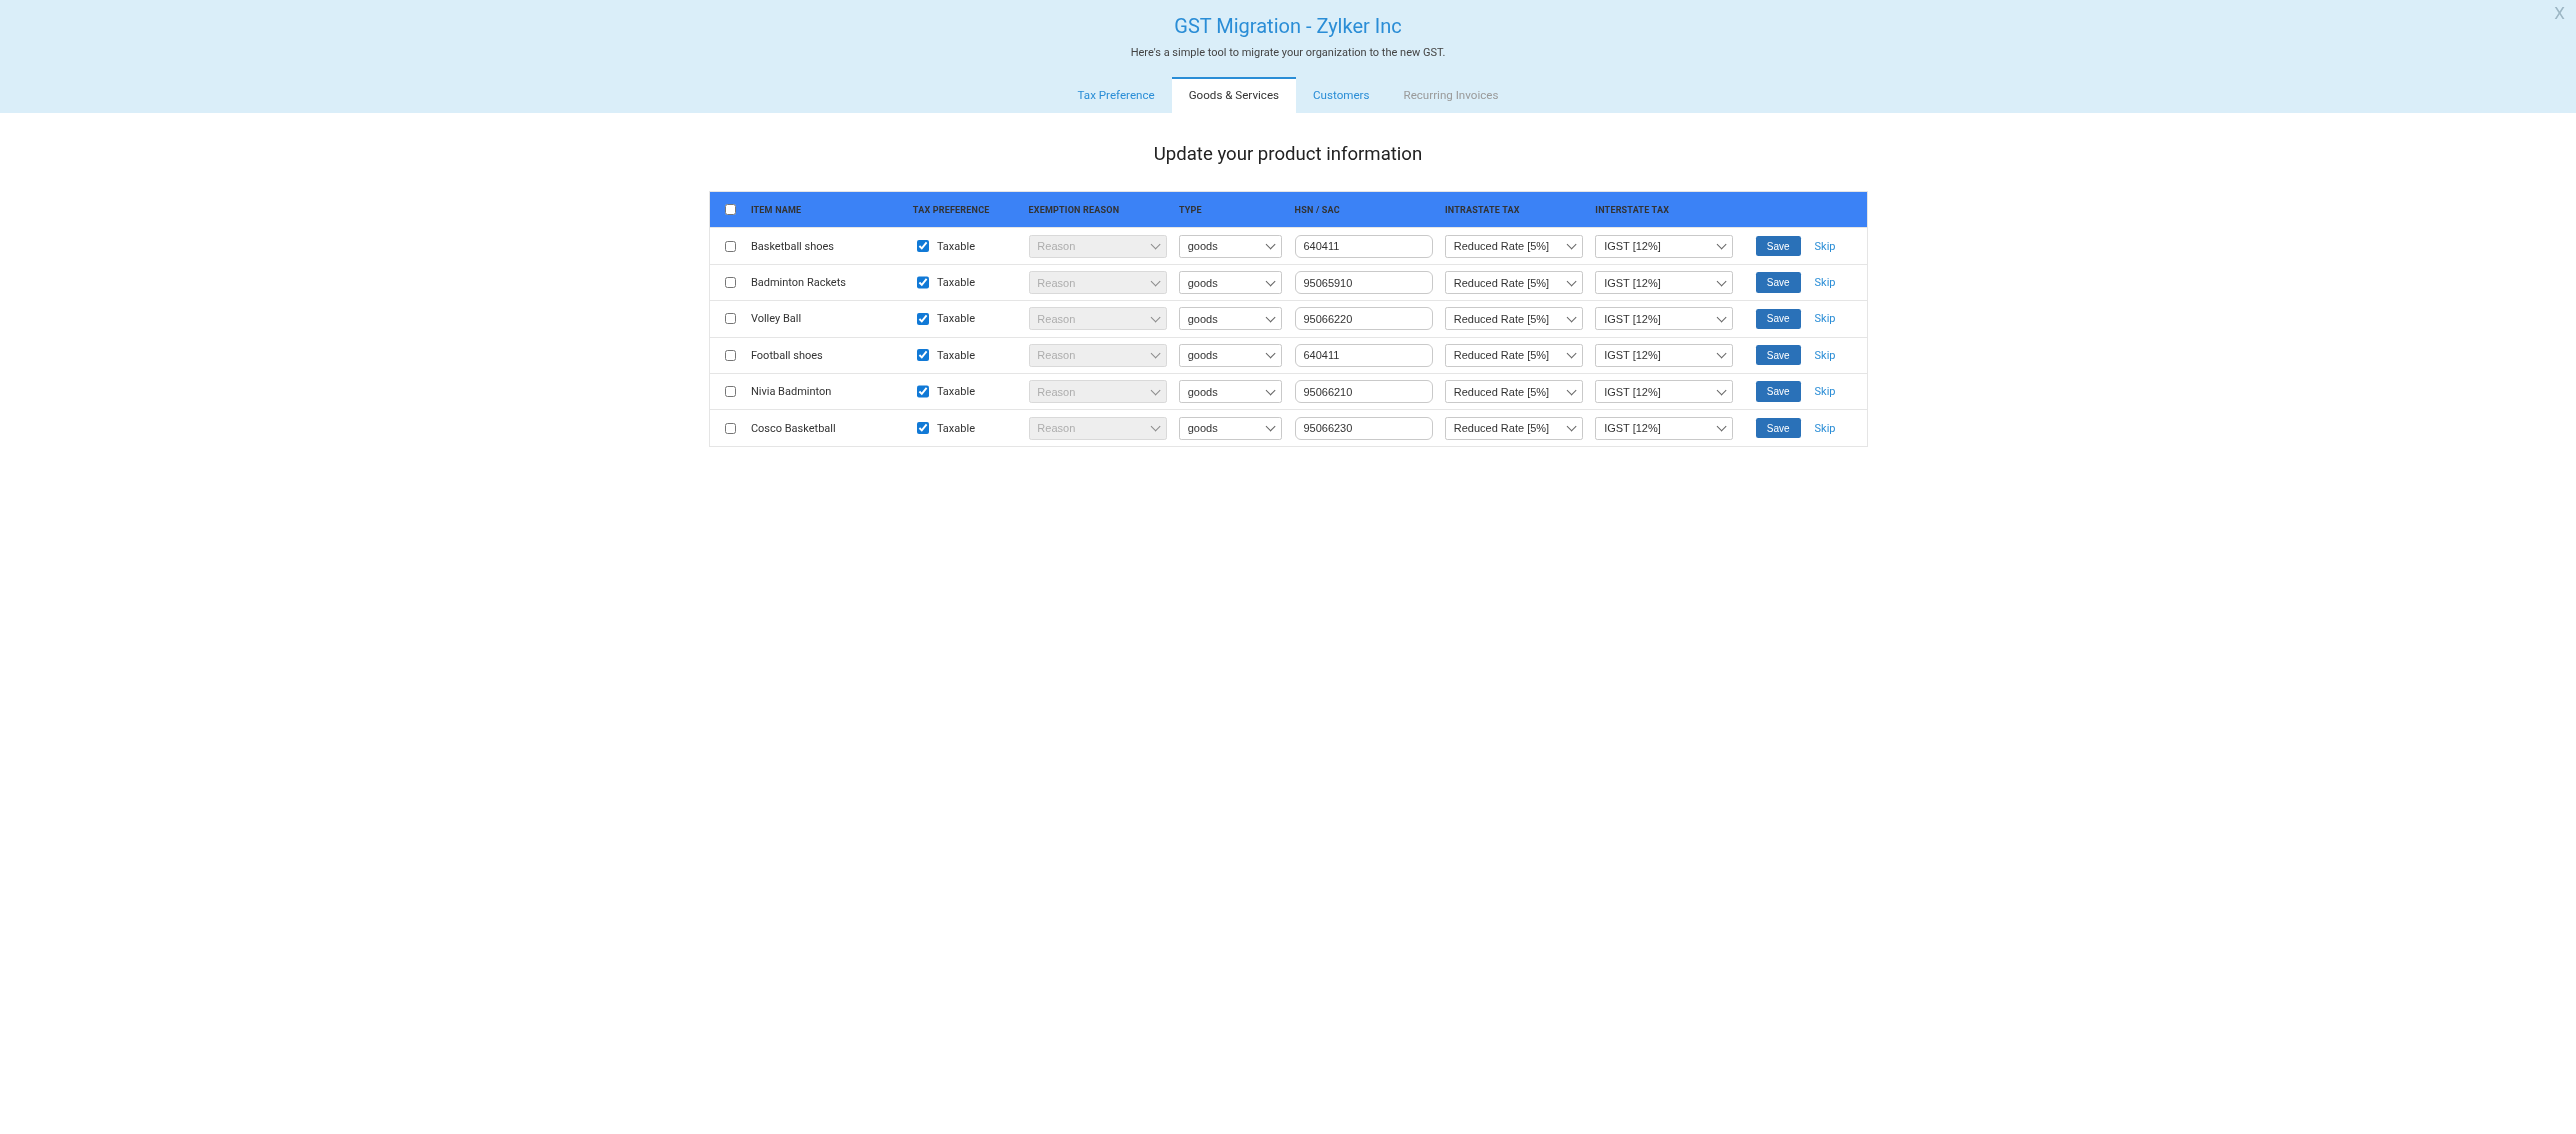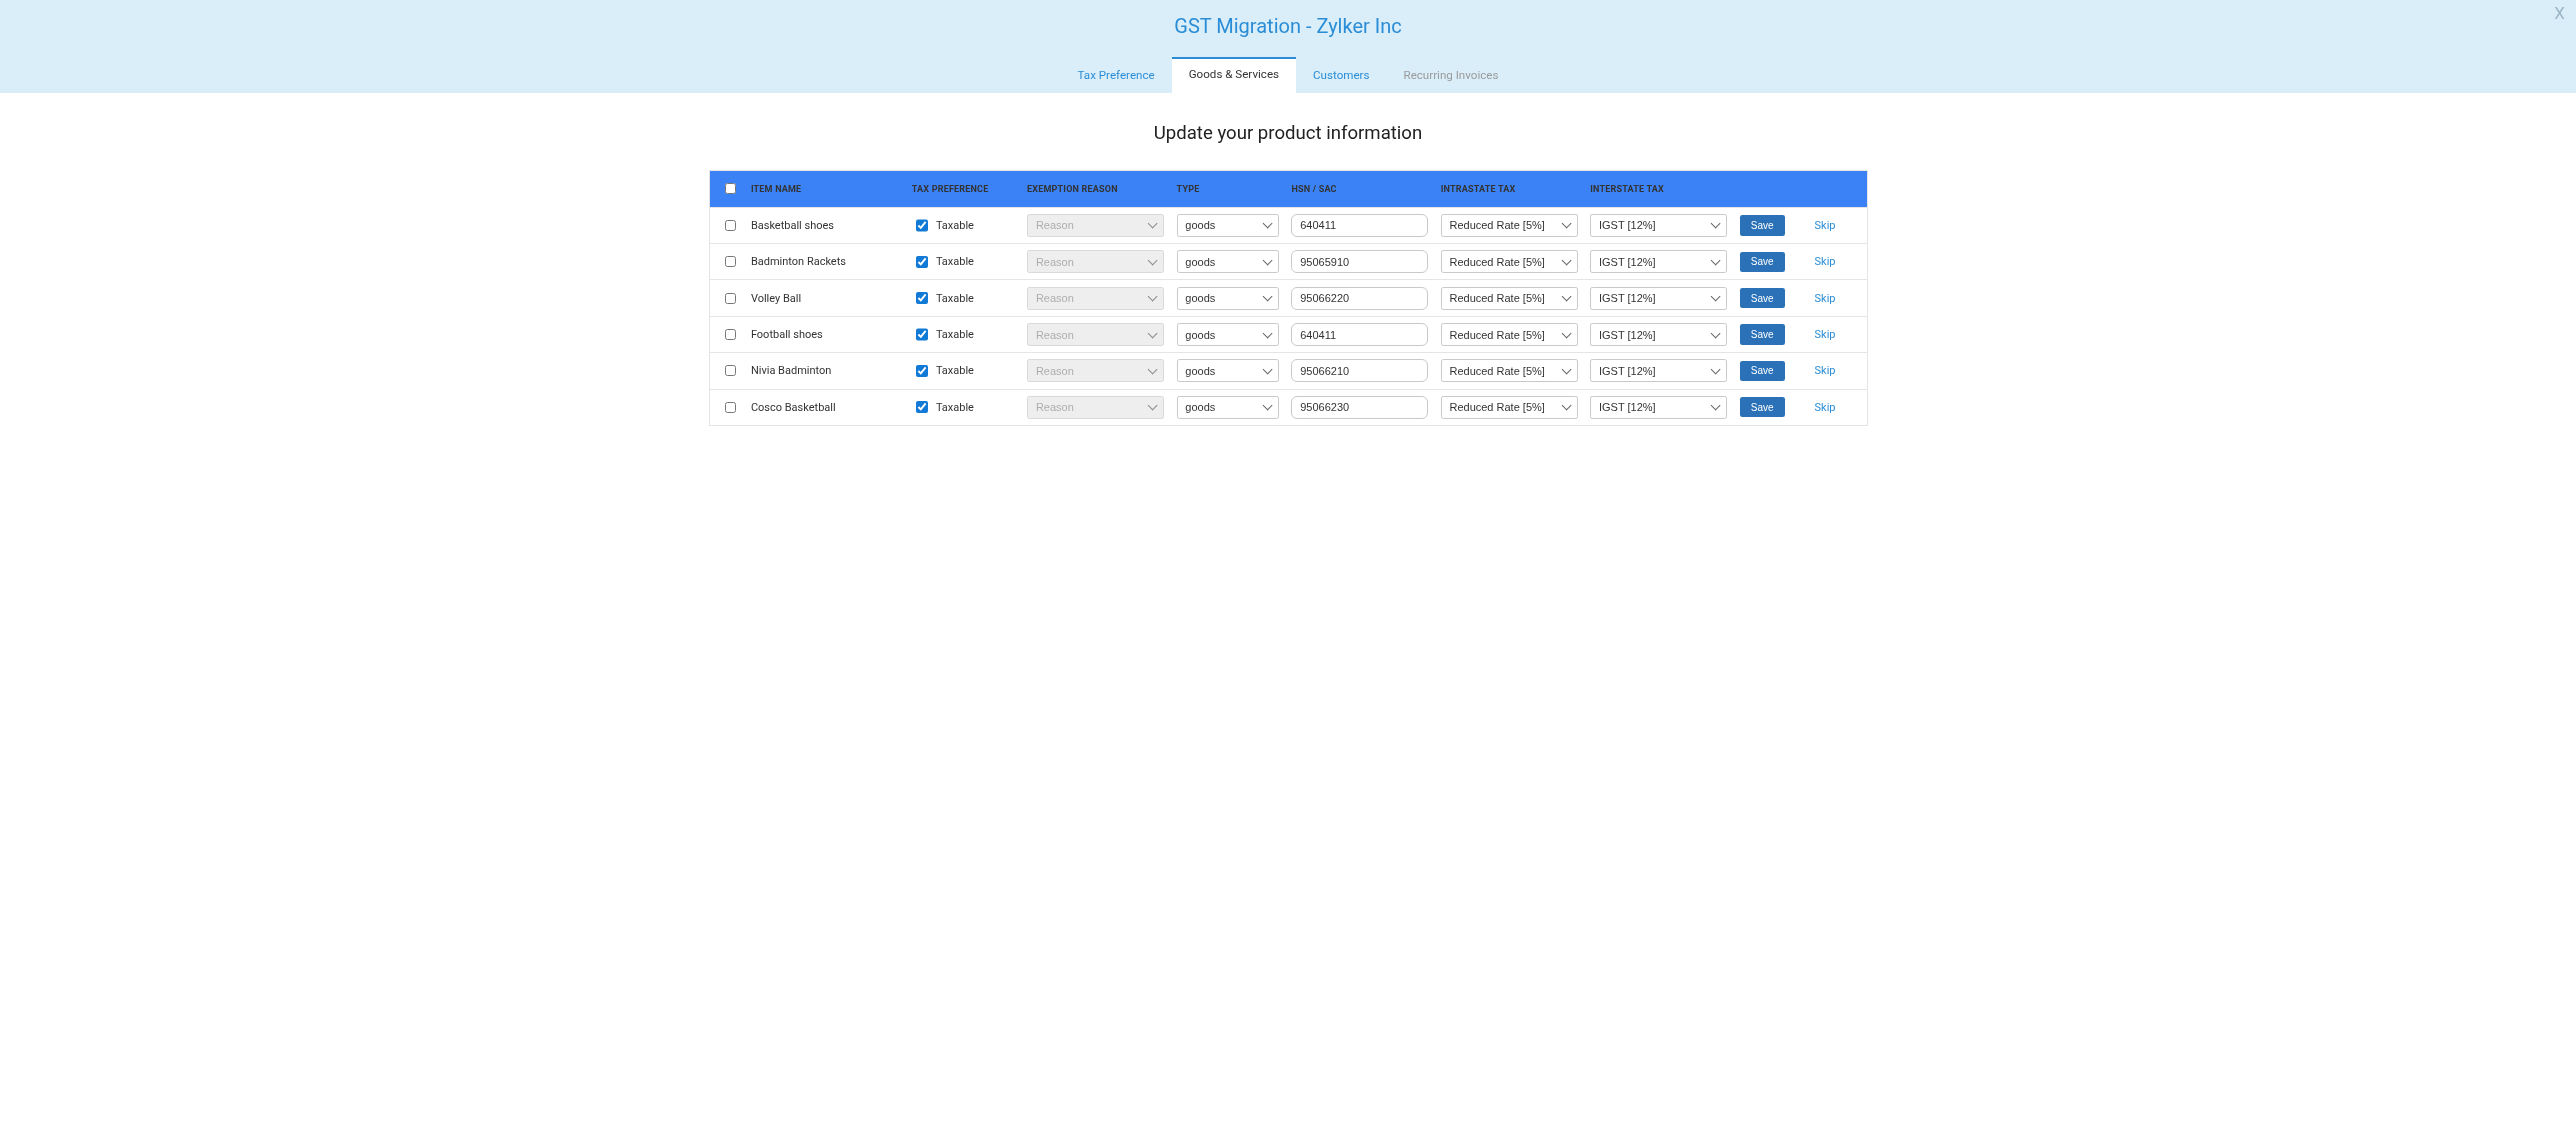--- a/index.html
+++ b/index.html
@@ -189,39 +189,40 @@
     font-size: 10px;
     cursor: pointer;
   }
   .link-skip {
     color: var(--link-blue);
     margin-left: 14px;
     font-size: 11px;
     cursor: pointer;
     text-decoration: none;
   }
-  .actions-wrap { white-space: nowrap; display: flex; justify-content: flex-end; align-items: center; gap: 16px; }
+  .actions-wrap { white-space: nowrap; display: flex; justify-content: flex-end; align-items: center; gap: 0; }
 
   .skip-step {
     display: block;
     text-align: center;
     margin: 22px auto 31px;
     color: var(--link-blue);
     font-size: 11px;
     font-weight: 600;
     text-decoration: underline;
     cursor: pointer;
   }
 </style>
 </head>
 <body>
 
 <div class="header">
   <span class="close-x">X</span>
   <h1 class="title">GST Migration - Zylker Inc</h1>
+  <div class="subtitle">Here's a simple tool to migrate your organization to the new GST.</div>
   <div class="tabs" id="tabs">
       <div class="tab">Tax Preference</div>
       <div class="tab active">Goods &amp; Services</div>
       <div class="tab">Customers</div>
       <div class="tab disabled">Recurring Invoices</div>
     </div>
 </div>
 
 <div class="content">
   <h2 class="section-title">Update your product information</h2>

